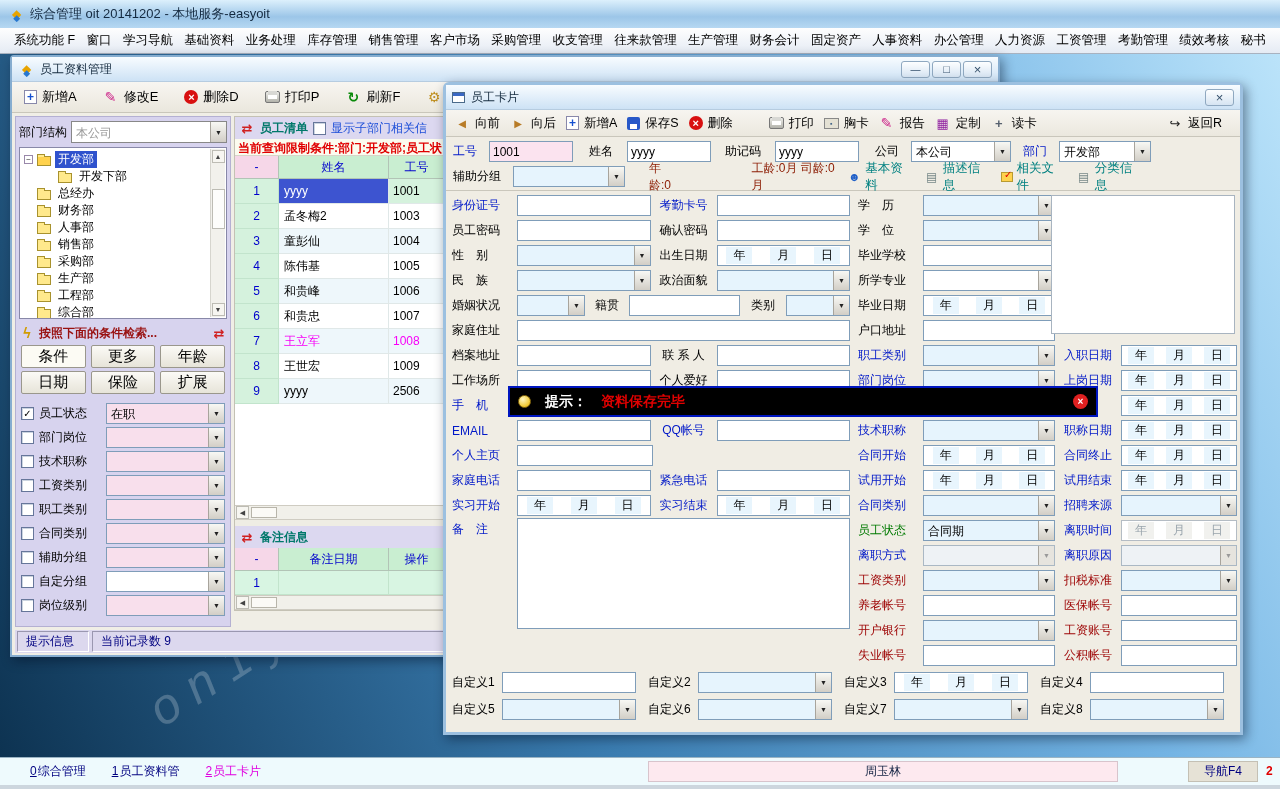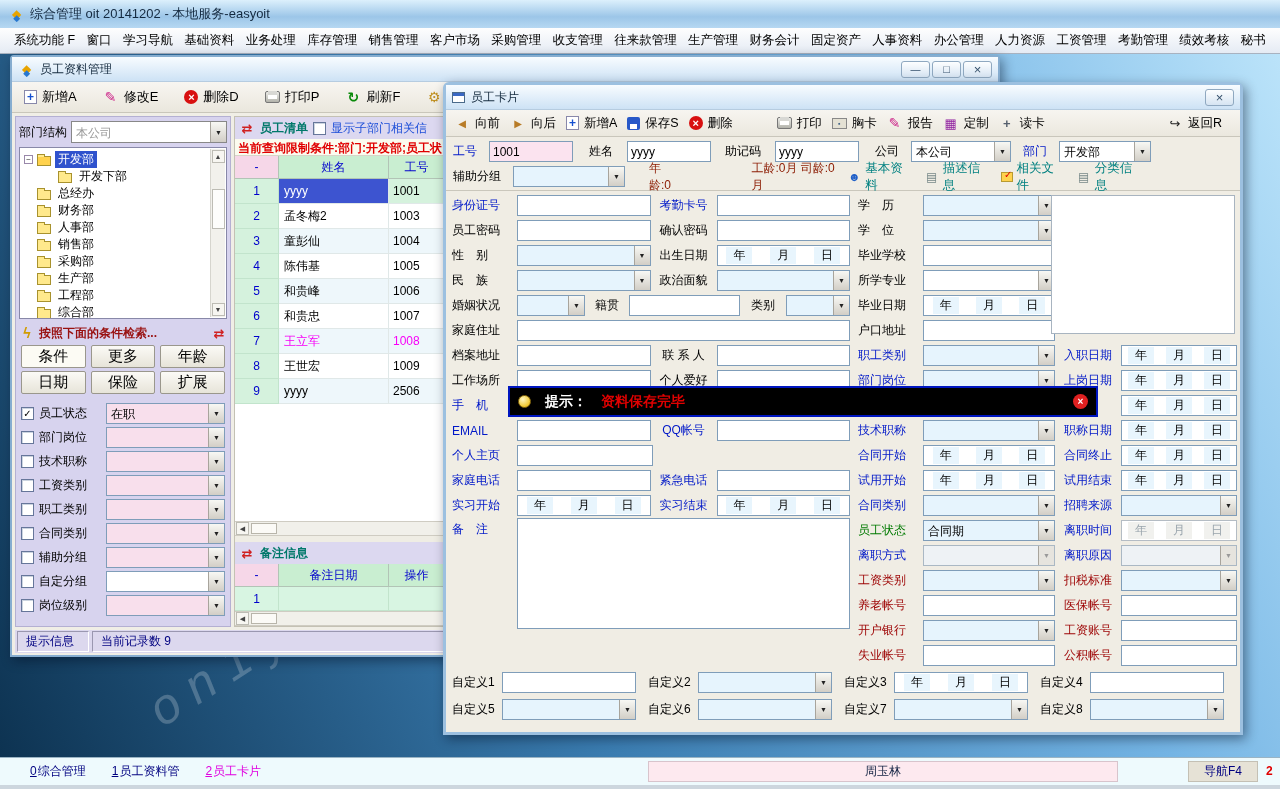--- a/index.html
+++ b/index.html
@@ -103,21 +103,21 @@
 .flab{width:62px;flex:none}
 .dd{display:flex;height:21px;border:1px solid #7f9db9;background:#fff;overflow:hidden}
 .dd b{flex:1;font-weight:400;padding:2px 4px;white-space:nowrap;overflow:hidden}
 .dd.pk{background:#f8dfec}.dd.bl{background:#e6f4fd}.dd.wh{background:#fff}
 .dd.dis{background:#eef2f5;border-color:#aab8c4}
 .frow2 .dd{flex:1}
 #mstat{position:absolute;left:3px;right:3px;bottom:2px;height:23px;background:#dcd8ee;display:flex;gap:3px;padding:1px 2px}
 .scell{border:1px solid;border-color:#9a97b0 #fff #fff #9a97b0;display:flex;align-items:center;padding:0 8px;color:#000080;background:#dcd8ee}
 .scell.c1{width:72px;flex:none}.scell.c2{flex:1}
 
-#cp{position:absolute;left:222px;top:3px;width:212px;bottom:28px;background:#efede4;border:1px solid #c4c1b4;
+#cp{position:absolute;left:222px;top:3px;width:212px;bottom:44px;background:#efede4;border:1px solid #c4c1b4;
 display:flex;flex-direction:column;overflow:hidden}
 .phead{height:22px;flex:none;background:#dcd8f0;display:flex;align-items:center;gap:5px;padding:0 4px;color:#00786a;font-weight:bold}
 .phead .cbl{color:#1d4ed8;font-weight:400}
 #qbar{height:17px;flex:none;background:#fbfbee;color:#e00000;font-weight:bold;white-space:nowrap;overflow:hidden;
 padding:1px 3px;border-bottom:1px solid #d8d5c8}
 .lhead{display:flex;height:23px;flex:none}
 .lhead span{display:flex;align-items:center;justify-content:center;color:#0000cc;
 border-right:1px solid #b2c4b6;border-bottom:1px solid #b2c4b6}
 .h1{width:44px;background:#f6d7e8;flex:none}.h2{flex:1;background:#c9eed1}.h3{width:56px;background:#c9eed1;flex:none}
 .lrow{display:flex;height:25px;flex:none}
@@ -134,21 +134,21 @@
 display:flex;align-items:center;padding:1px}
 .hsb .th{width:26px;height:11px;background:#fbfaf6;border:1px solid #b8b5aa;margin-left:2px}
 .gap6{height:6px;flex:none;background:#efede4}
 .nrow{display:flex;height:24px;flex:none}
 .nrow .cn{background:#d8f5e2}
 .nrow .cm,.nrow .ci{background:#d8f5e2;border-color:#c2e4cc}
 
 #cwin{left:443px;top:82px;width:800px;height:653px;background:#f0ede4;border:3px solid #9cc0e0;border-radius:6px 6px 0 0}
 #ctool{height:27px;display:flex;align-items:center;gap:10px;padding:0 8px;font-size:12.5px;
 background:linear-gradient(#f7f5f0,#ebe8de);border-bottom:1px solid #c9c6bb}
-#ctool .gpr{margin-left:34px}
+#ctool .gpr{margin-left:26px}
 #ctool .ret{margin-left:auto;margin-right:10px}
 #chead{height:54px;padding:2px 7px;border-bottom:1px solid #cac7bc}
 .hrow{display:flex;align-items:center;height:25px;gap:4px}
 .lb{width:62px;flex:none}
 .lb.c{width:60px;text-align:center}
 .lbS{width:38px;flex:none;text-align:center}
 .u{color:#0018c8}.g{color:#007a00}.m{color:#9c0000}.mr{color:#8b1a00}
 .inp{height:21px;border:1px solid #7f9db9;background:#fff;flex:1;display:flex;align-items:center;padding:0 3px;overflow:hidden}
 .inp.pkbg{background:#fbe3ef}
 .date{flex:1;height:21px;border:1px solid #7f9db9;background:#fff;display:flex;align-items:center;justify-content:space-around}

